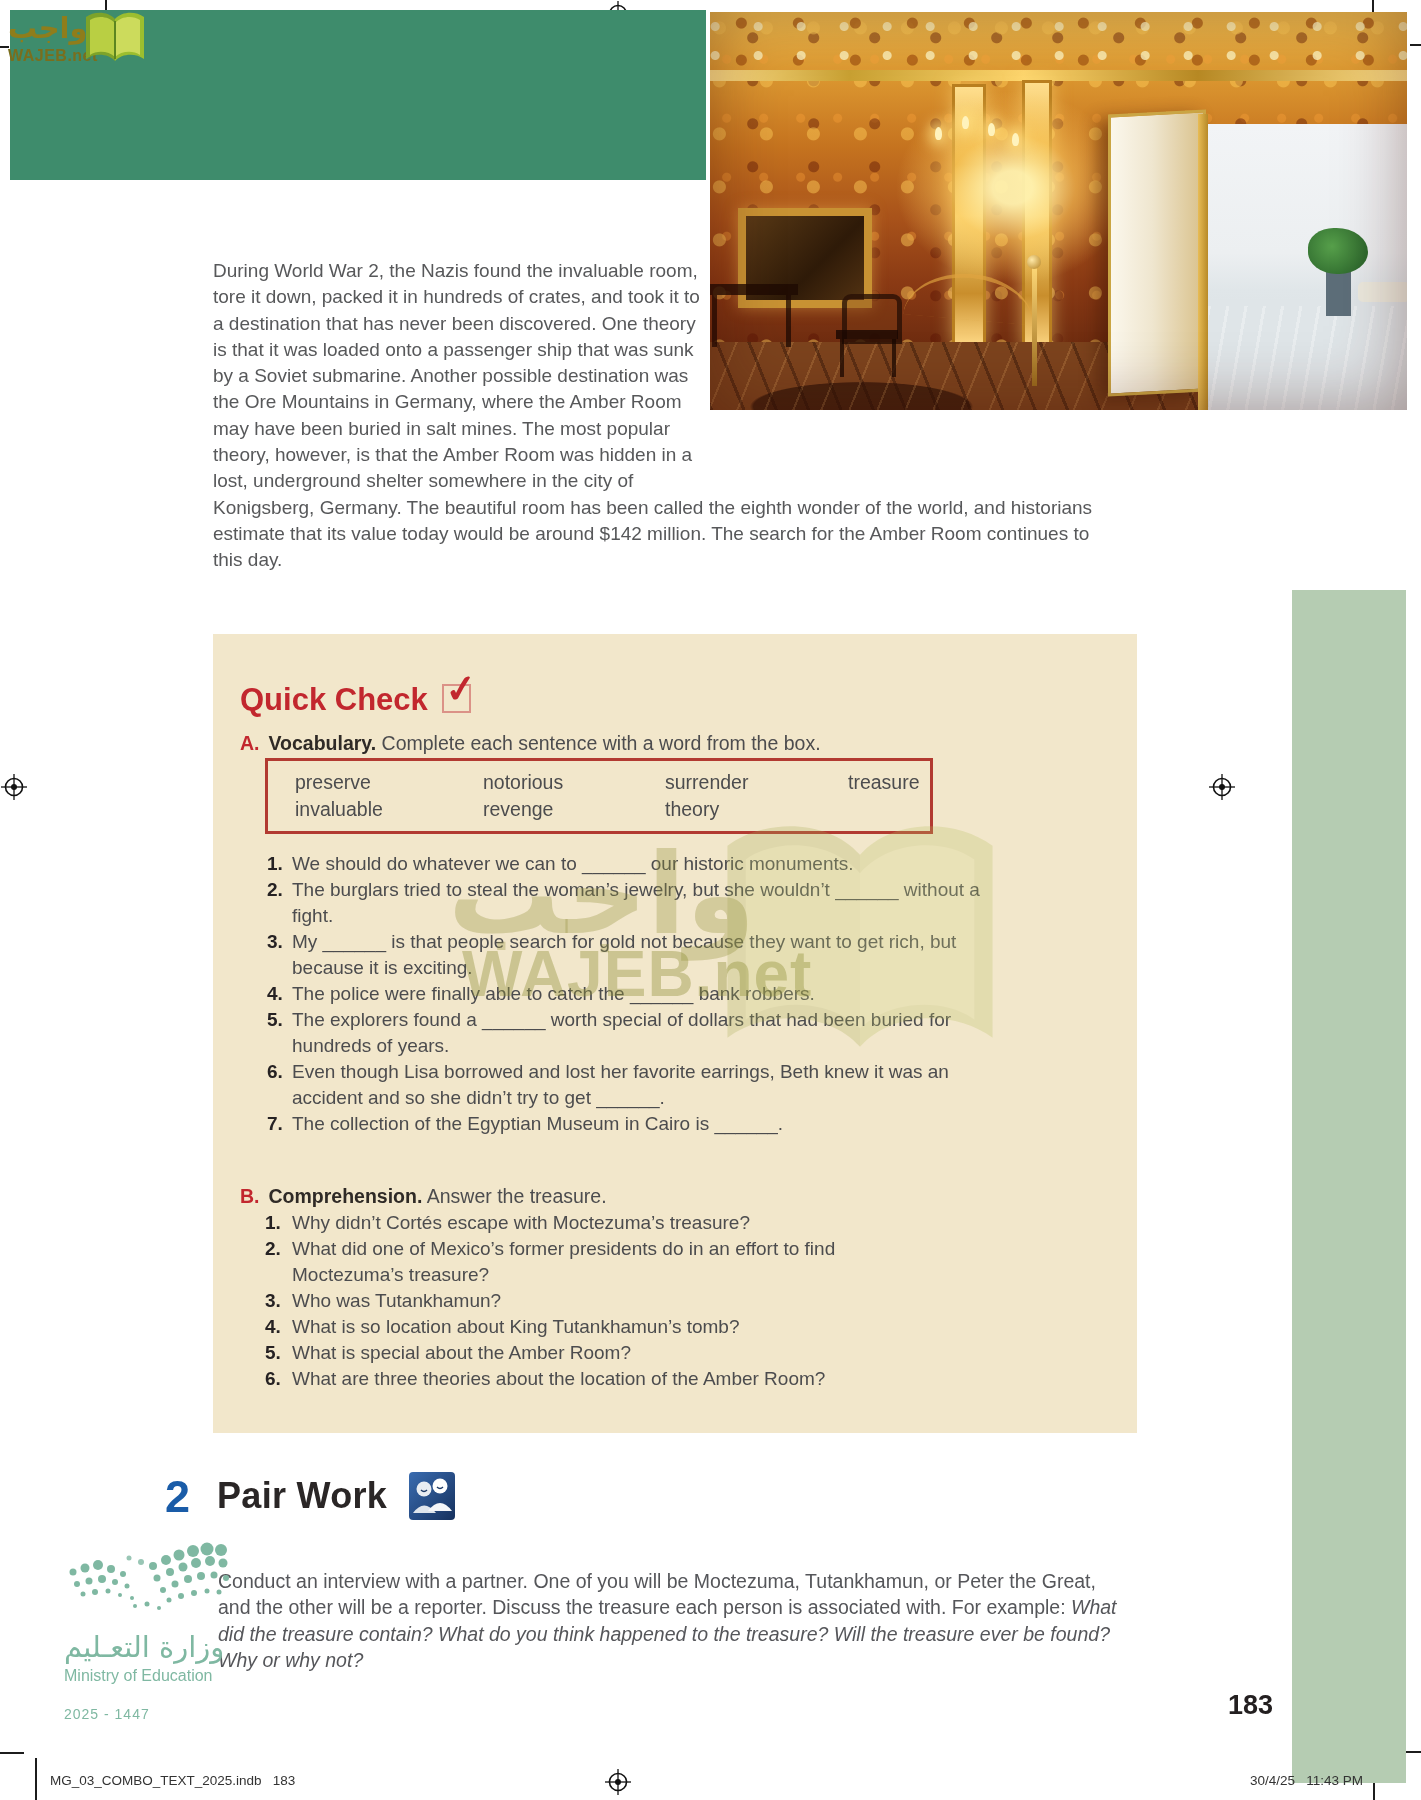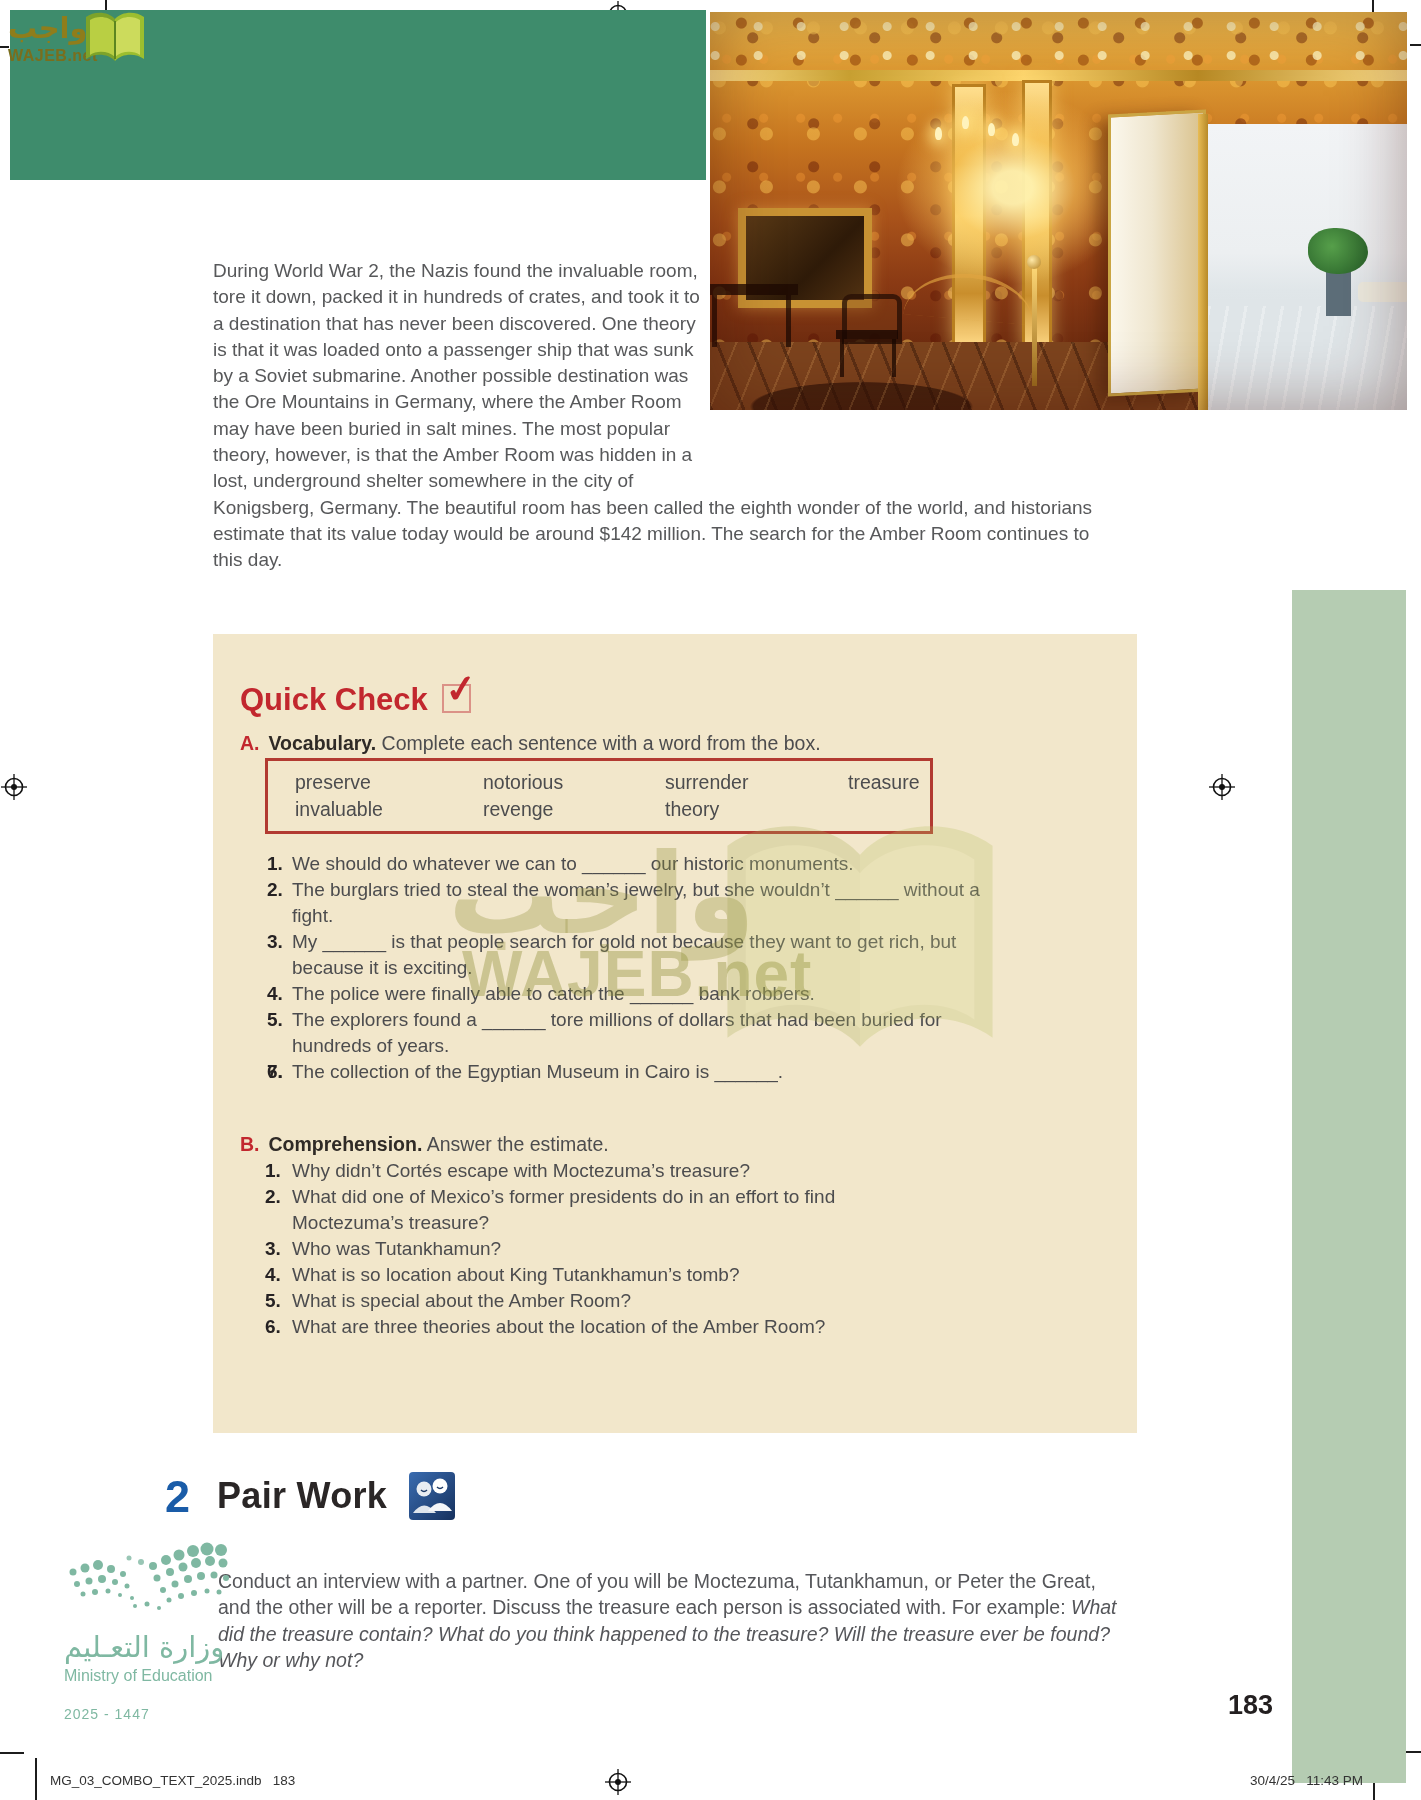--- a/index.html
+++ b/index.html
@@ -267,35 +267,35 @@
 
           <li>
             <span class="num">3.</span><span>My ______ is that people search for gold not because they want to get rich, but because it is exciting.</span>
           </li>
 
           <li>
             <span class="num">4.</span><span>The police were finally able to catch the ______ bank robbers.</span>
           </li>
 
           <li>
-            <span class="num">5.</span><span>The explorers found a ______ tore millions of dollars that had been buried for hundreds of years.</span>
-          </li>
-
-          <li>
-            <span class="num">6.</span>
+            <span class="num">5.</span><span>The explorers found a ______ worth special of dollars that had been buried for hundreds of years.</span>
+          </li>
+
+          <li>
+            <span class="num">6.</span><span>Even though Lisa borrowed and lost her favorite earrings, Beth knew it was an accident and so she didn’t try to get ______.</span>
           </li>
 
           <li>
             <span class="num">7.</span><span>The collection of the Egyptian Museum in Cairo is ______.</span>
           </li>
         </ol>
 
       <div class="sec-head b">
         <span class="letter">B.</span><b>Comprehension.</b>
-        <span>Answer the estimate.</span>
+        <span>Answer the treasure.</span>
       </div>
 
       <ol class="qc-list b-list">
 
           <li>
             <span class="num">1.</span><span>Why didn’t Cortés escape with Moctezuma’s treasure?</span>
           </li>
 
           <li>
             <span class="num">2.</span><span>What did one of Mexico’s former presidents do in an effort to find Moctezuma’s treasure?</span>

